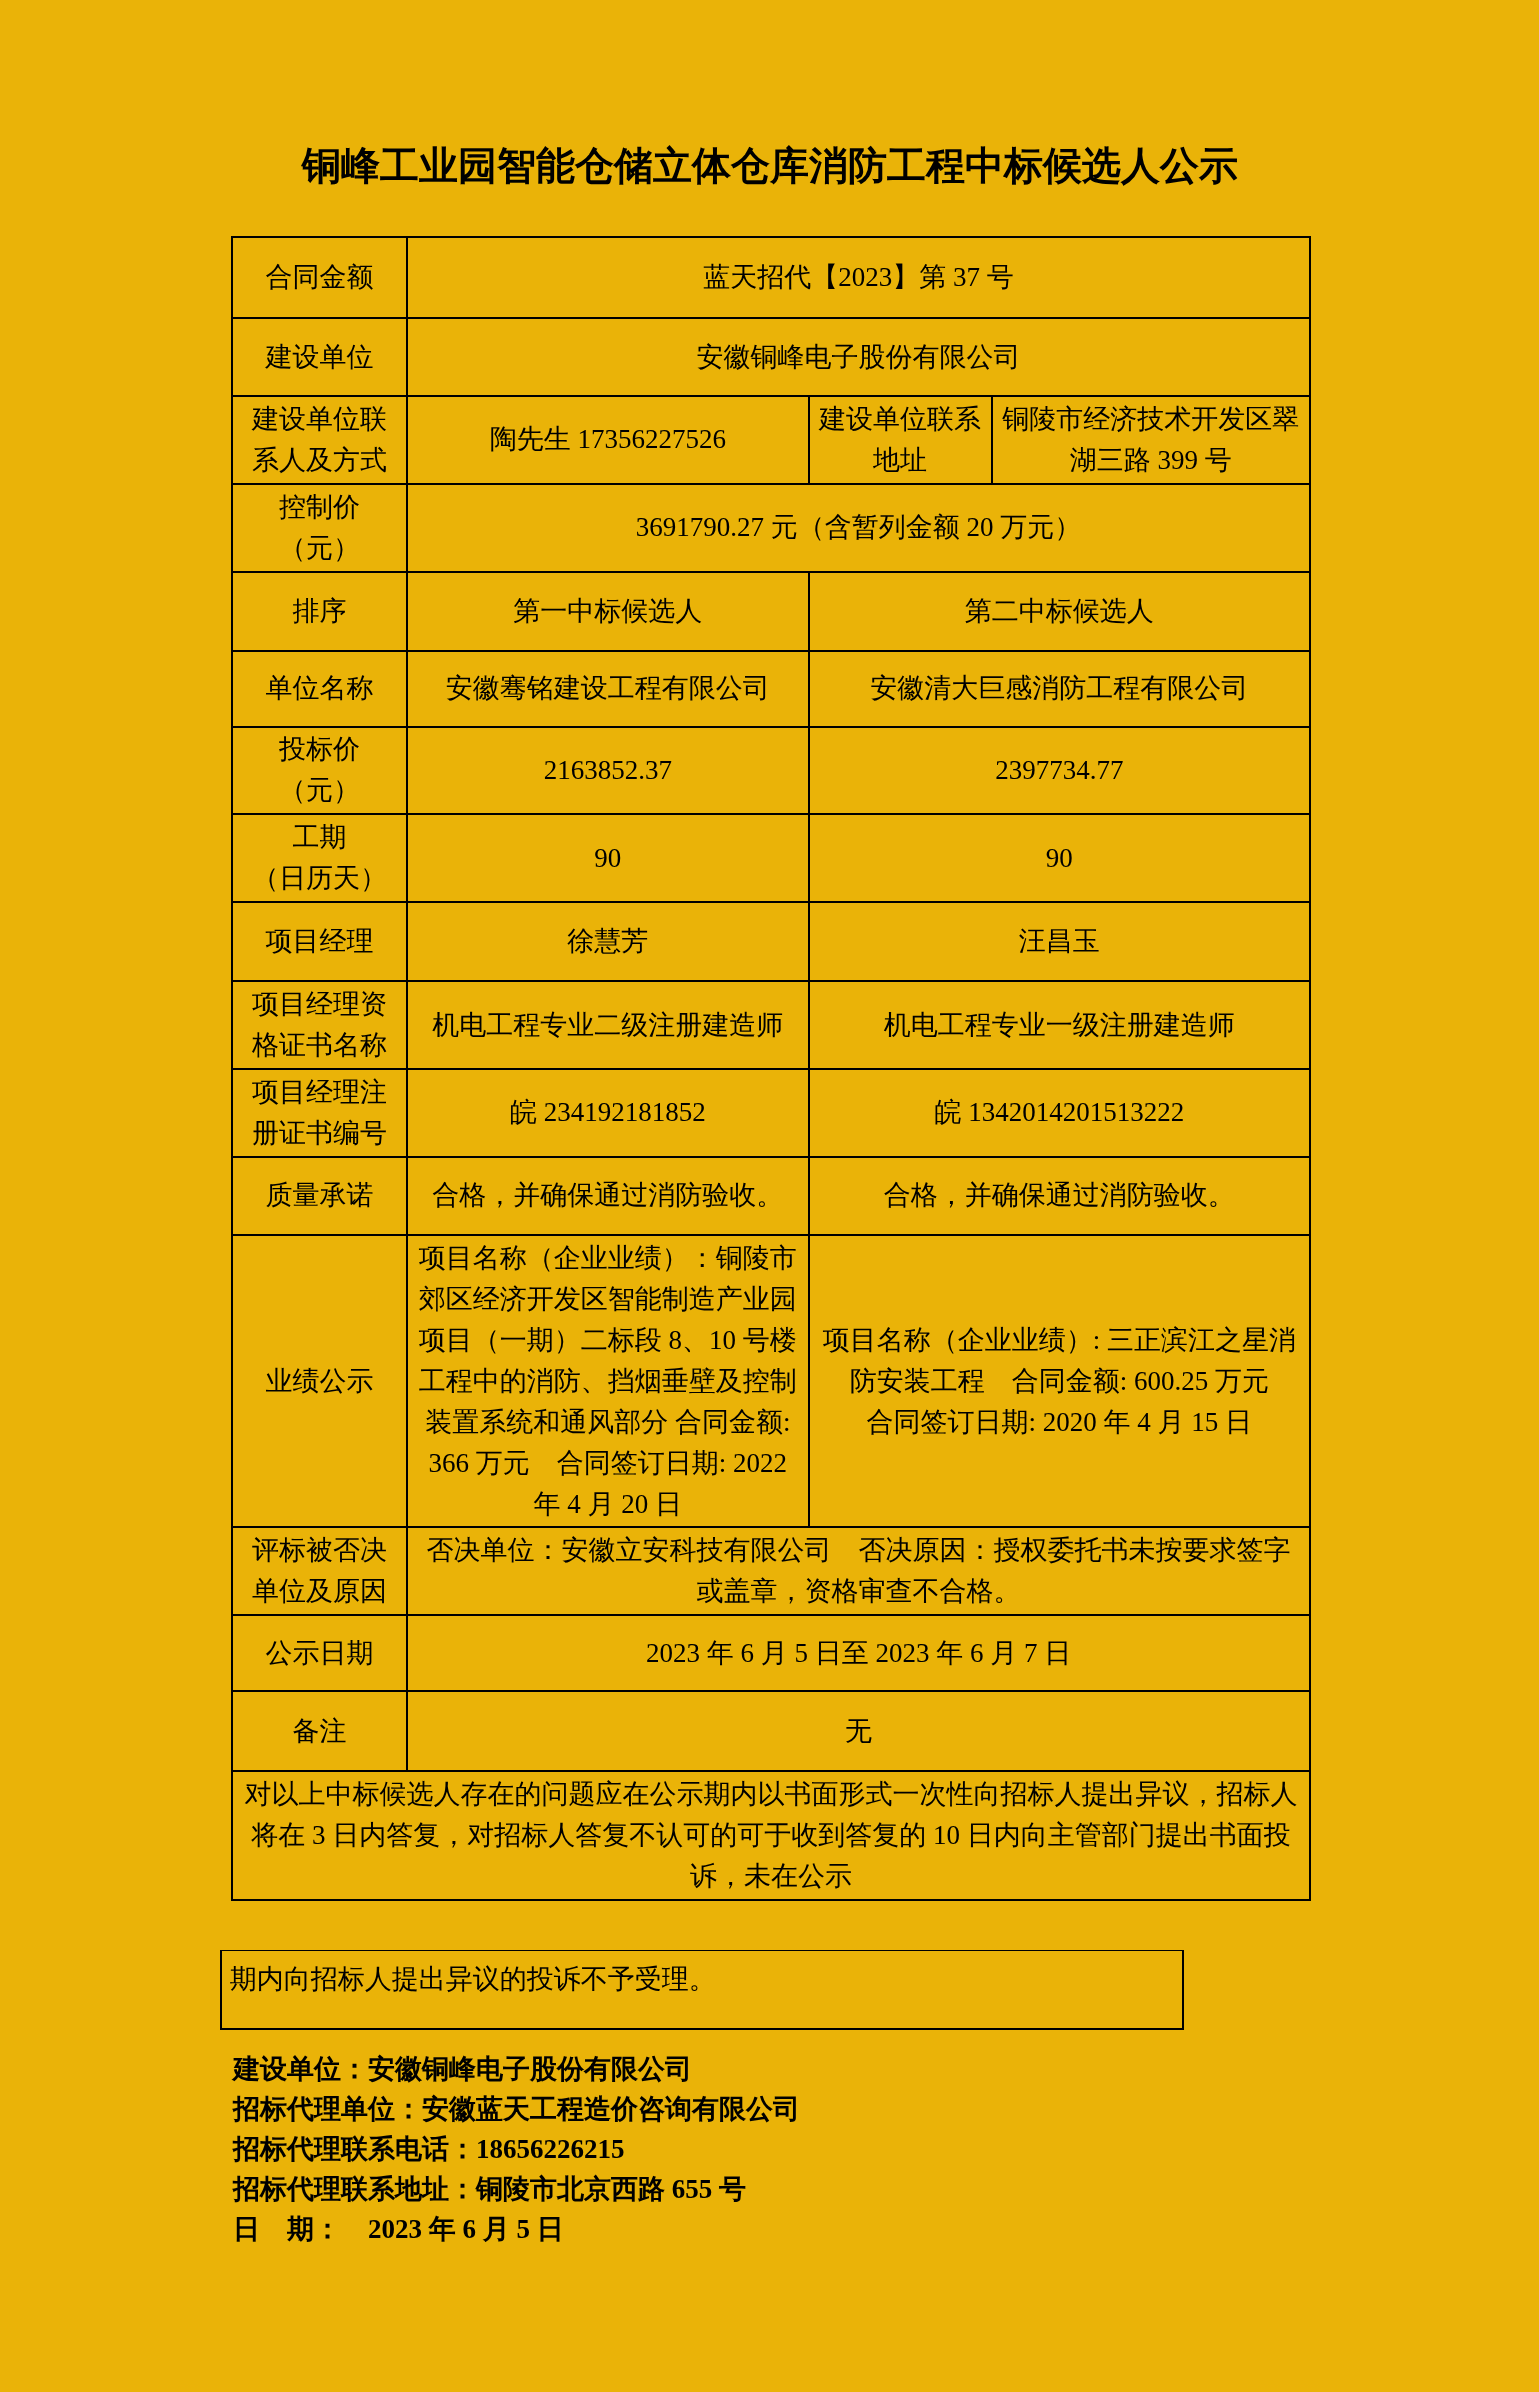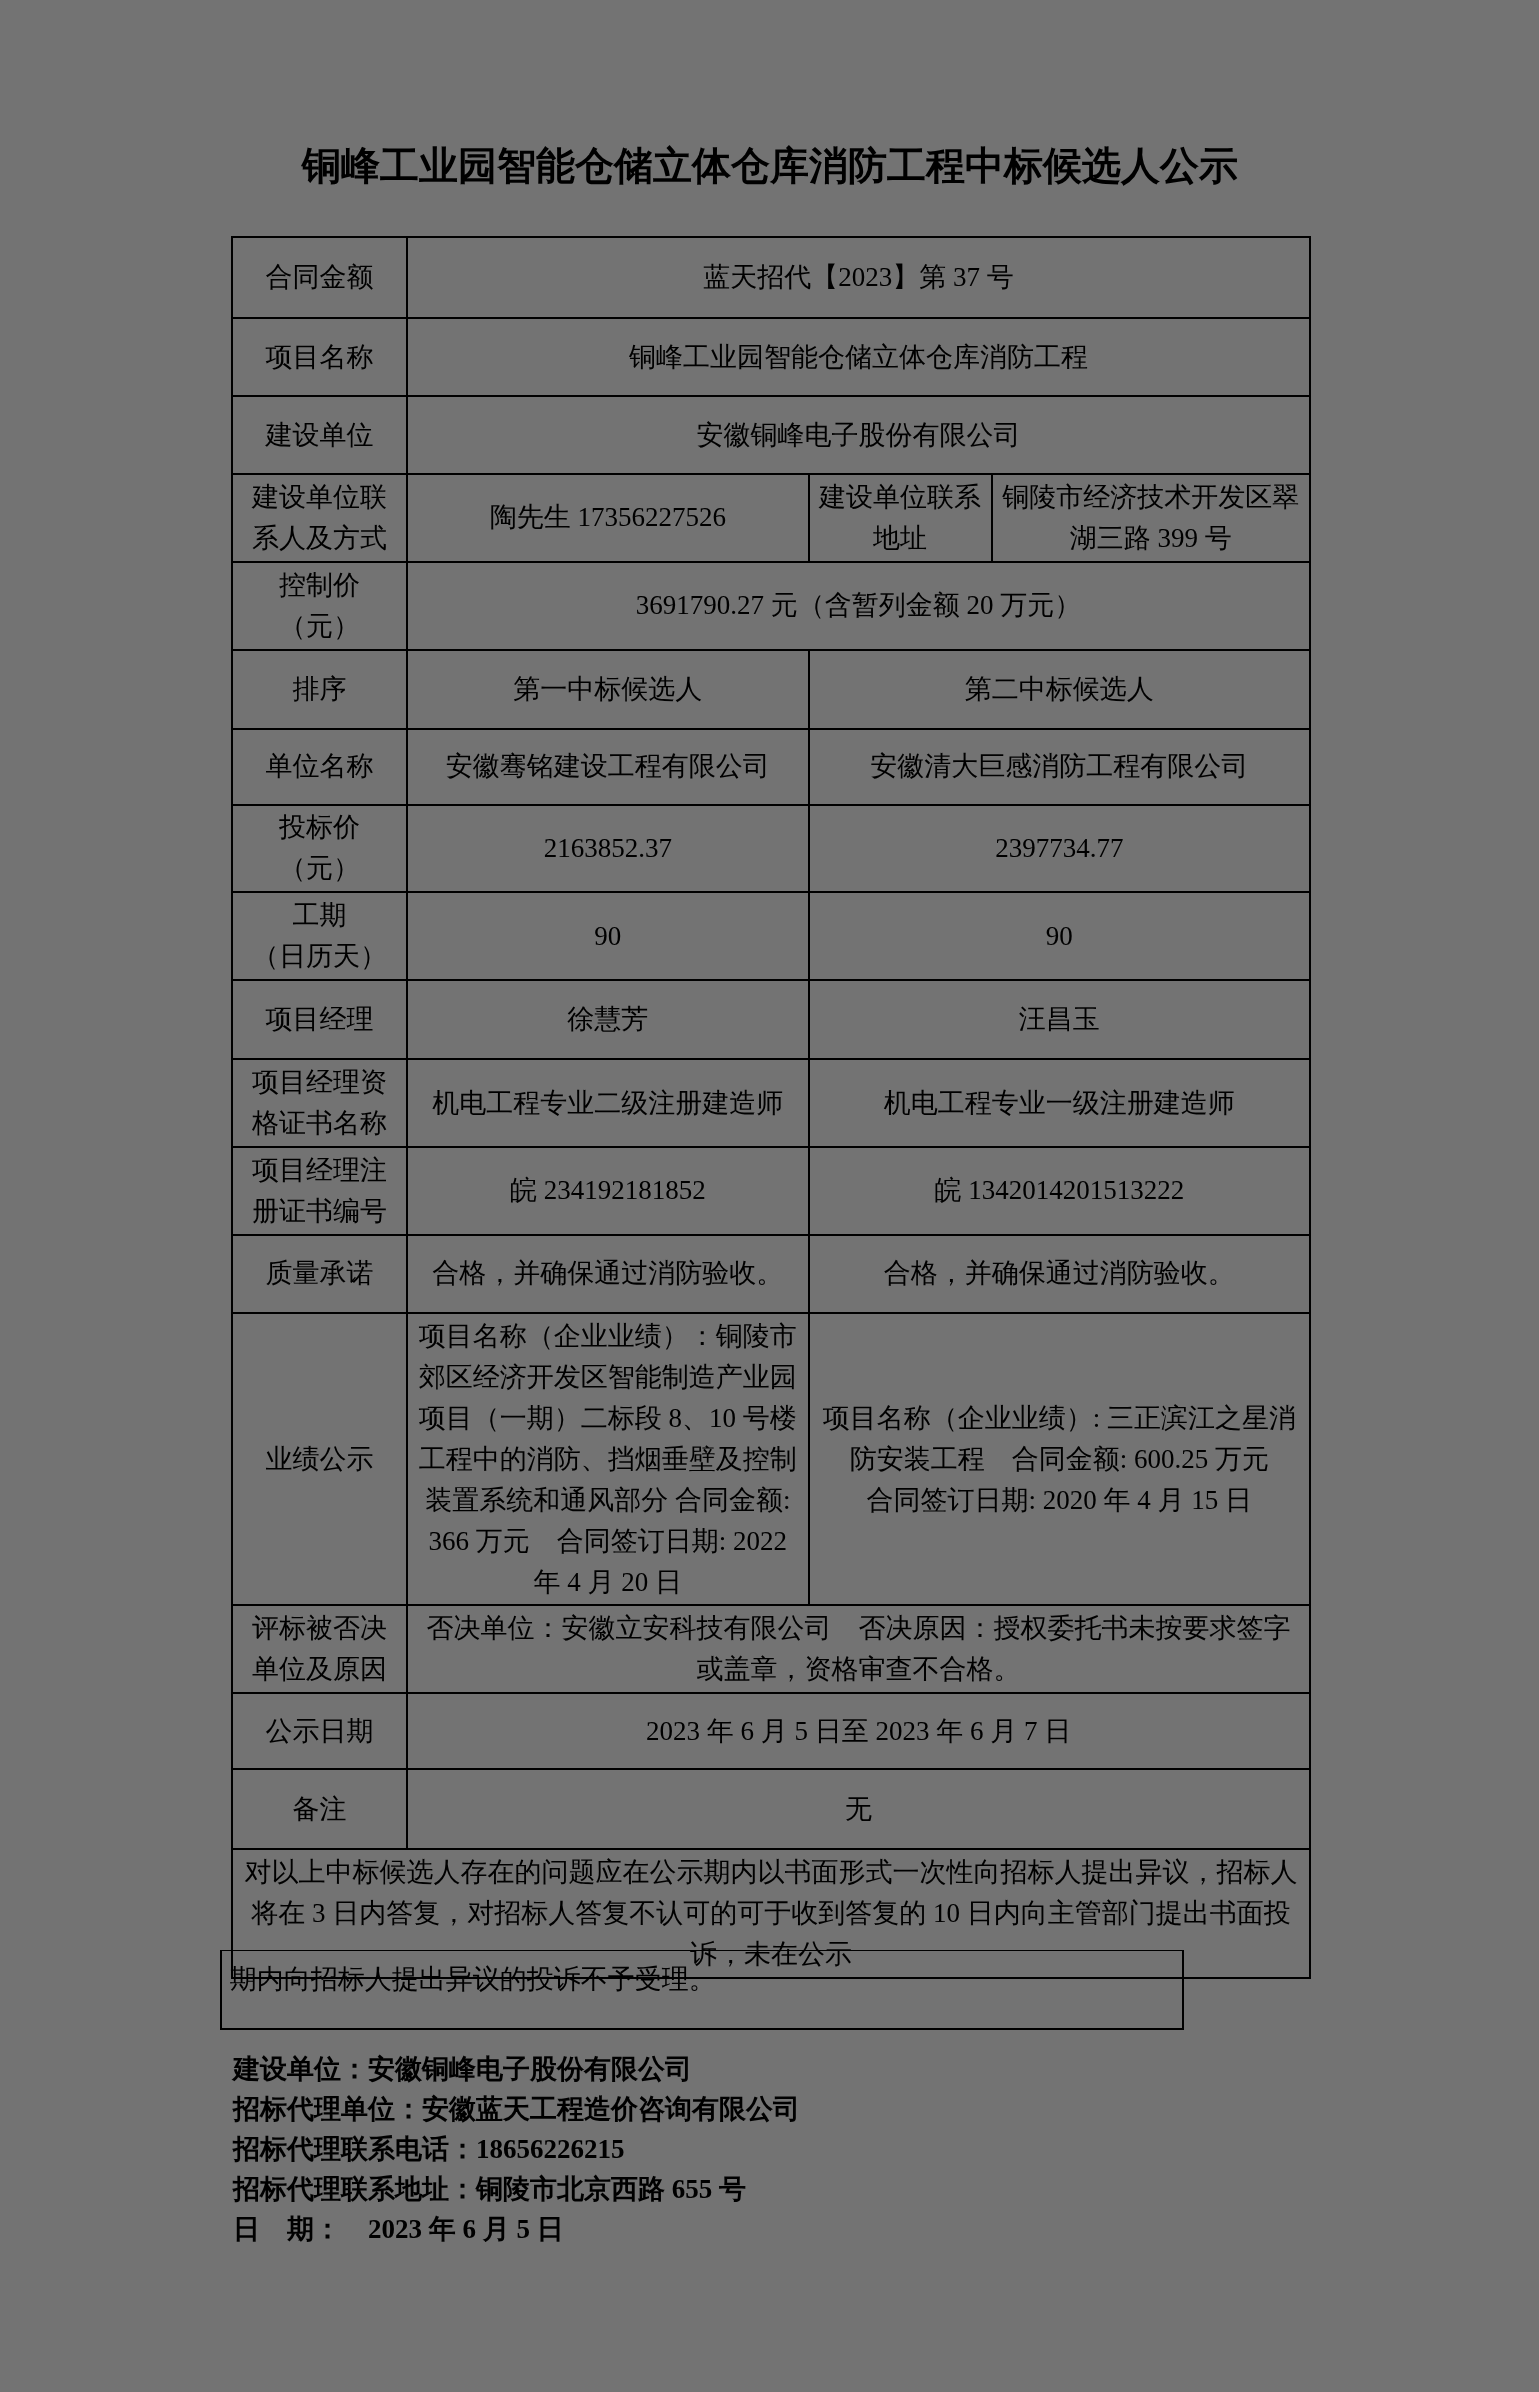--- a/index.html
+++ b/index.html
@@ -6,21 +6,21 @@
   html, body { background: #ffffff; }
   body {
     width: 1540px; height: 2393px;
     font-family: "Liberation Serif", "DejaVu Serif", serif;
     color: #000000;
     position: relative;
   }
   .page {
     position: relative;
     width: 1540px; height: 2393px;
-    background: #737373;
+    background: #eab308;
     overflow: hidden;
   }
   .doc-title {
     position: absolute;
     top: 142px; left: 0;
     width: 100%;
     text-align: center;
     font-size: 39px;
     font-weight: bold;
     letter-spacing: 0px;
@@ -106,24 +106,20 @@
       <col style="width:401px">
       <col style="width:183px">
       <col style="width:318px">
     </colgroup>
     <tbody>
       <tr style="height:81px">
         <td>合同金额</td>
         <td colspan="3">蓝天招代【2023】第 37 号</td>
       </tr>
       <tr style="height:78px">
-        <td>项目名称</td>
-        <td colspan="3">铜峰工业园智能仓储立体仓库消防工程</td>
-      </tr>
-      <tr style="height:78px">
         <td>建设单位</td>
         <td colspan="3">安徽铜峰电子股份有限公司</td>
       </tr>
       <tr style="height:86px">
         <td>建设单位联系人及方式</td>
         <td>陶先生 17356227526</td>
         <td>建设单位联系地址</td>
         <td>铜陵市经济技术开发区翠湖三路 399 号</td>
       </tr>
       <tr style="height:78px">

